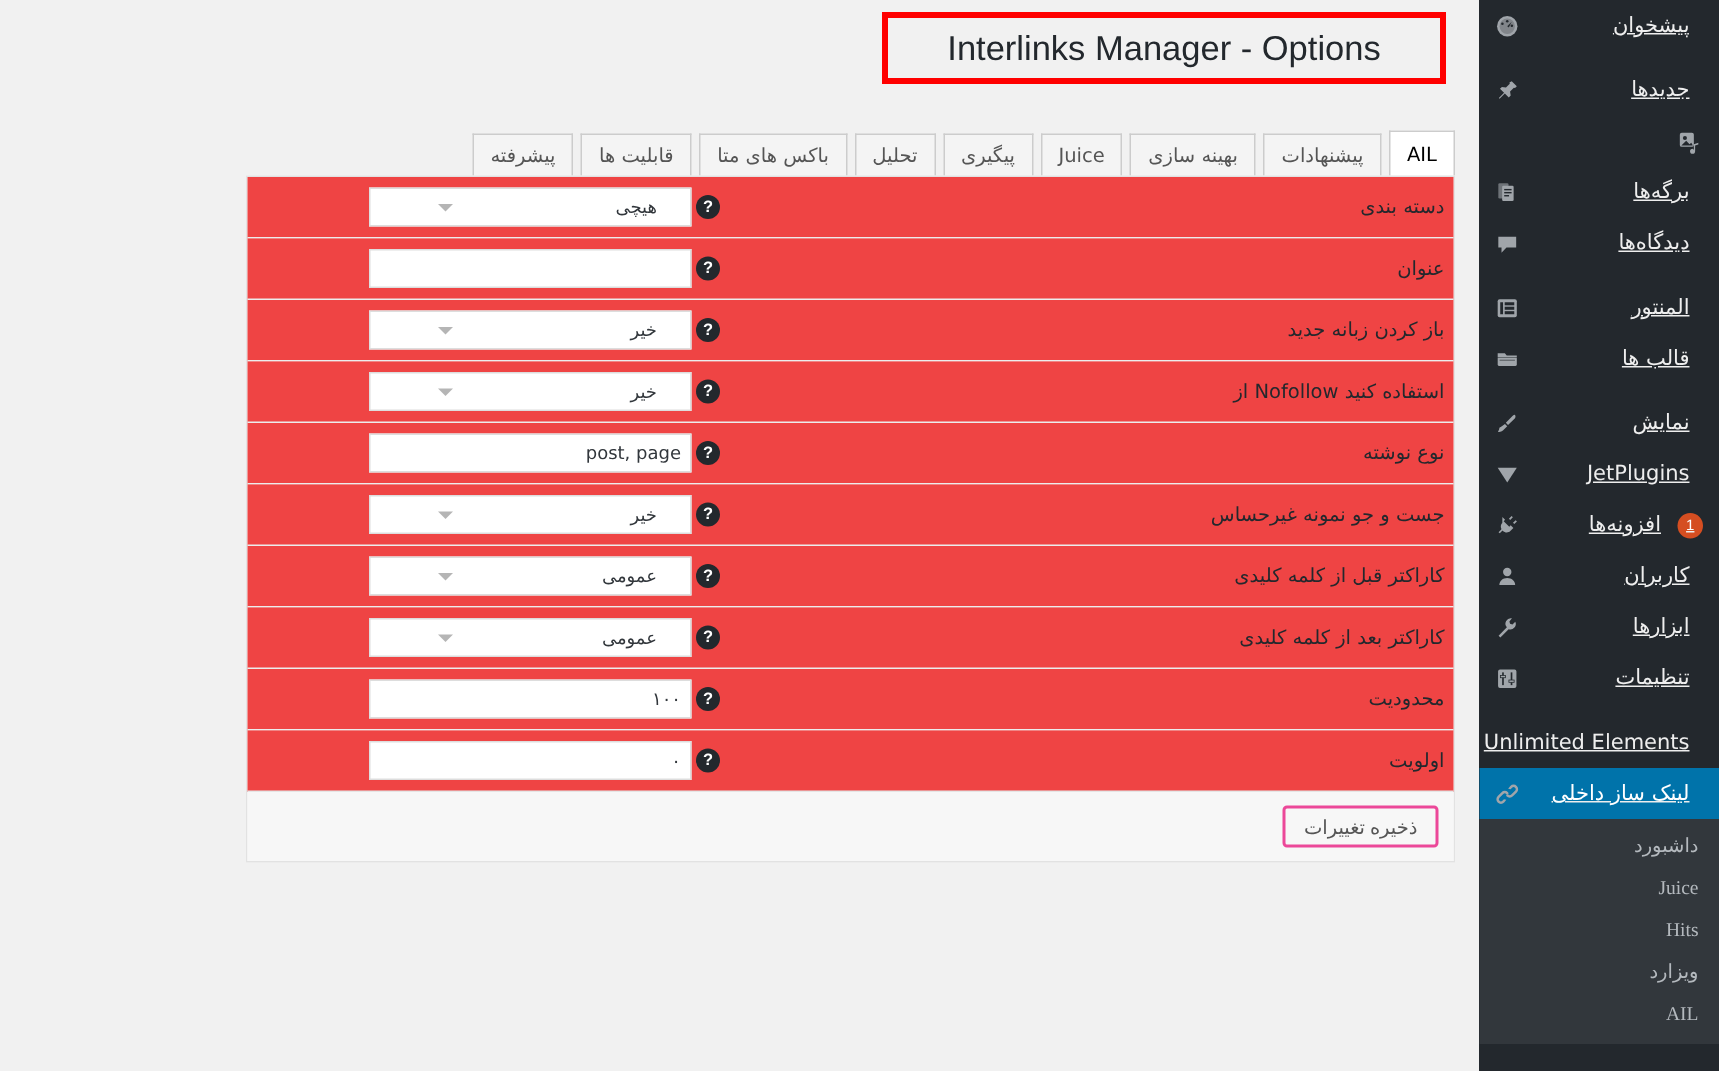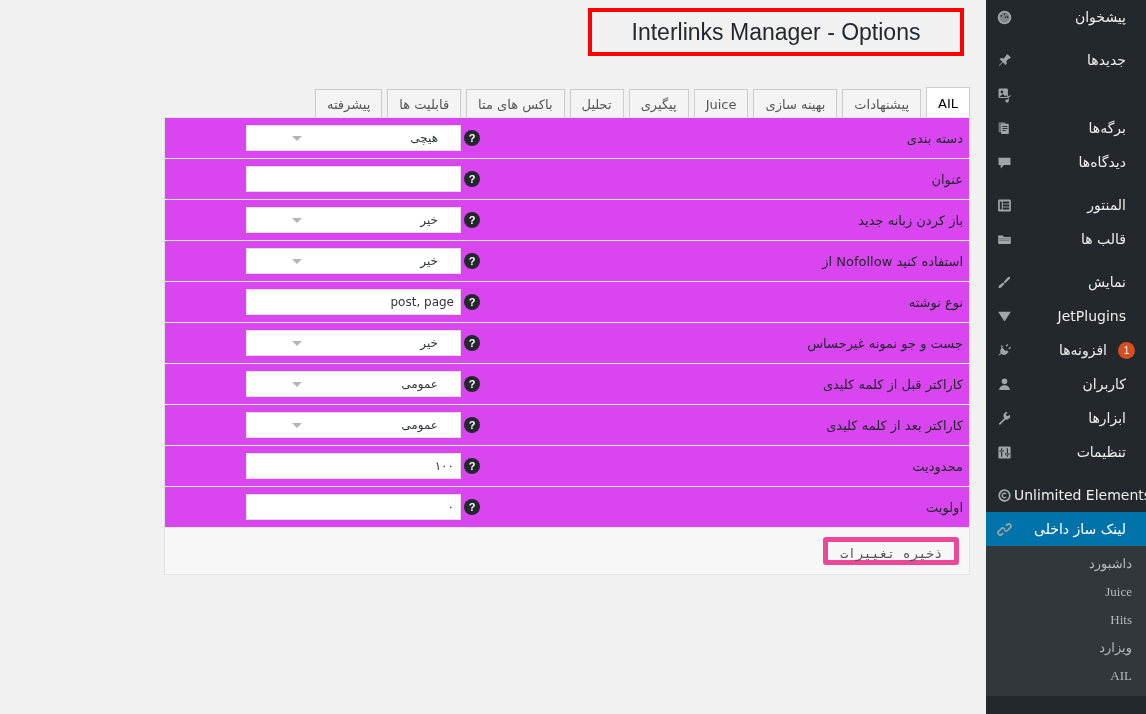--- a/index.html
+++ b/index.html
@@ -26,30 +26,31 @@
     width: 160px;
     height: 714px;
     background: #23282d;
     color: #eee;
     overflow: hidden;
   }
   .menu-item {
     position: relative;
     display: flex;
     align-items: center;
-    justify-content: flex-start;
+    justify-content: flex-end;
     flex-direction: row-reverse;
     height: 34px;
     padding: 0 11px 0 8px;
     box-sizing: border-box;
     color: #eee;
     font-size: 14px;
     line-height: 34px;
     white-space: nowrap;
     cursor: pointer;
+    text-decoration: underline;
   }
   .menu-item .mi-label {
     flex: 1 1 auto;
     text-align: right;
     padding-right: 9px;
     color: #eee;
   }
   .menu-item .mi-icon {
     flex: 0 0 20px;
     width: 20px;
@@ -188,21 +189,21 @@
     background: #fdfdfd;
     border: 1px solid #e2e2e2;
     box-sizing: border-box;
   }
   .form-row {
     display: flex;
     flex-direction: row;
     align-items: center;
     height: 41px;
     border-bottom: 1px solid #ececec;
-    background: #d946ef;
+    background: #ef4444;
     box-sizing: border-box;
   }
   .form-row:last-of-type { border-bottom: 1px solid #e6e6e6; }
   .cell-field {
     flex: 0 0 auto;
     width: 330px;
     display: flex;
     flex-direction: row;
     align-items: center;
     justify-content: flex-end;
@@ -297,26 +298,26 @@
     height: 46px;
     background: #f7f7f7;
     padding: 0 10px;
     box-sizing: border-box;
   }
   .btn-save {
     height: 28px;
     line-height: 26px;
     padding: 0 12px;
     background: #f7f7f7;
-    border: 5px solid #ec4899;
+    border: 2px solid #ec4899;
     border-radius: 3px;
     font-size: 13px;
     color: #555;
     cursor: pointer;
-    font-family: Liberation Mono, monospace;
+    font-family: Liberation Serif, serif;
   }
 </style>
 </head>
 <body>
 
 <div id="wpcontent">
 
   <div class="title-box">
     <span class="page-title">Interlinks Manager - Options</span>
   </div>

